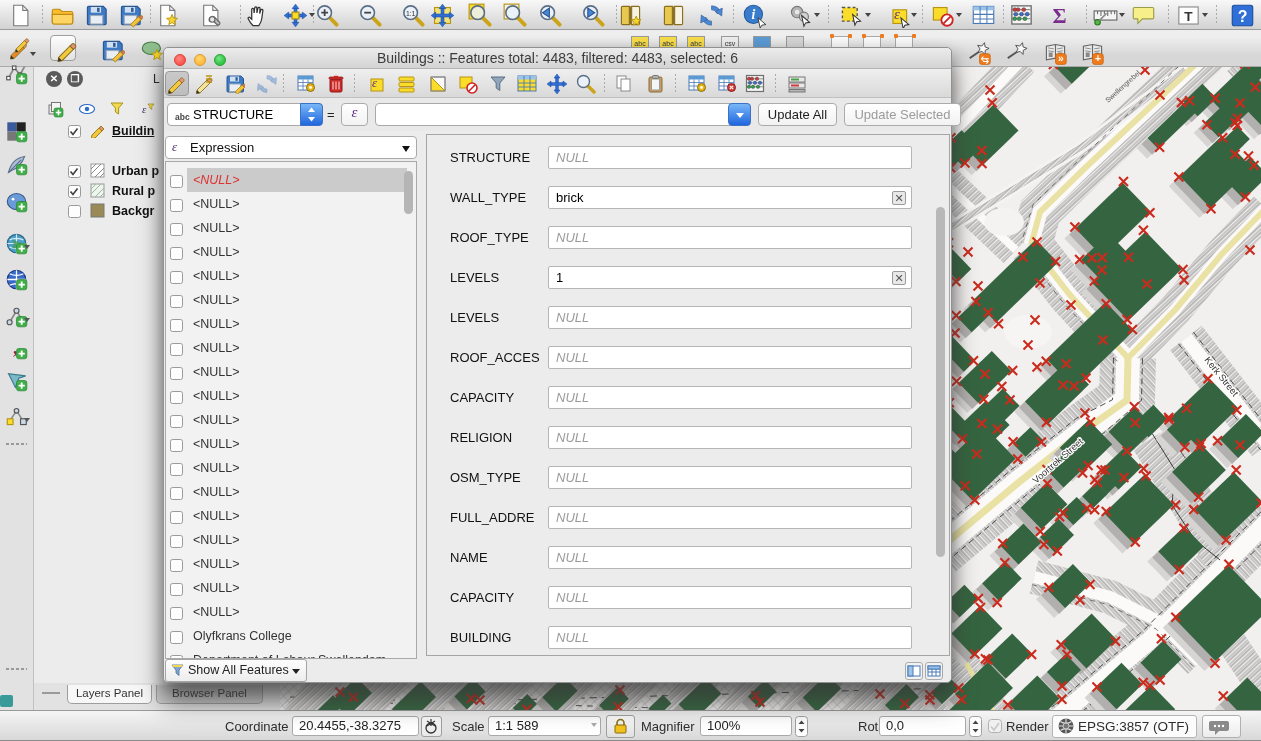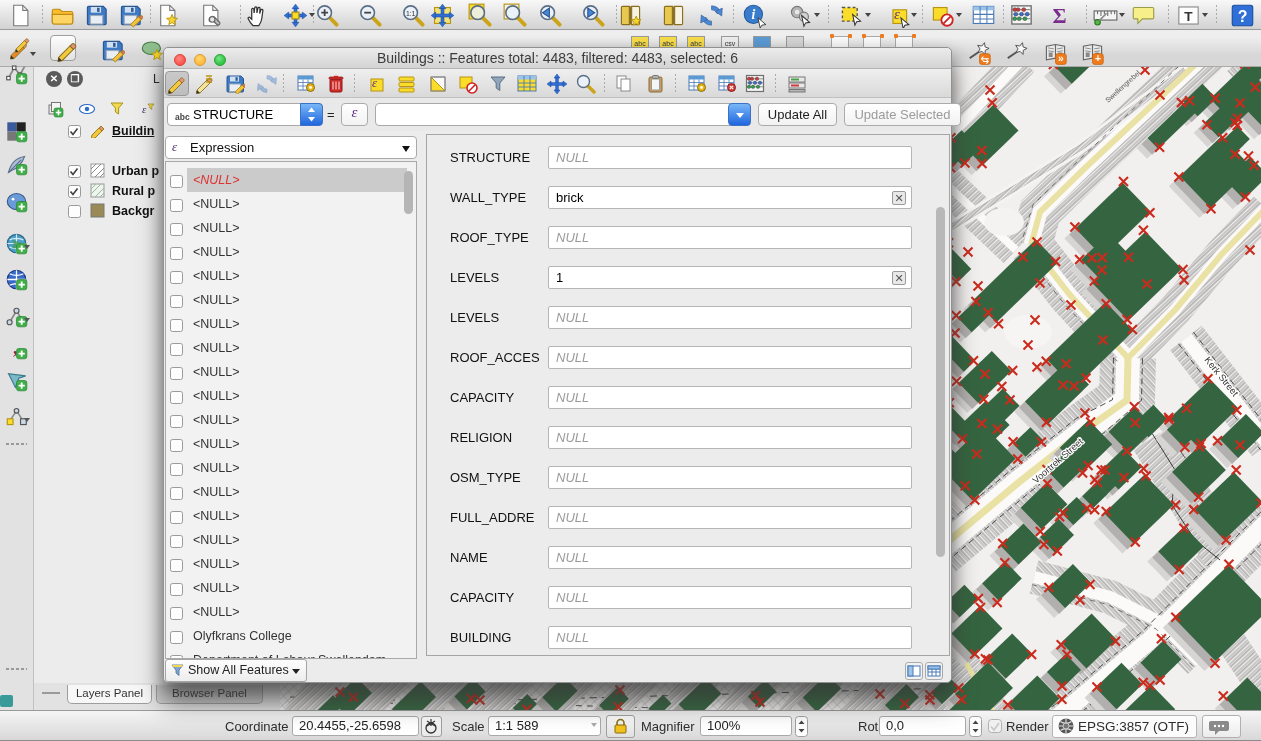--- a/index.html
+++ b/index.html
@@ -963,21 +963,21 @@
         <text x="756" y="417" transform="rotate(-41 756 417)" font-size="9.5" fill="#333" font-family="Liberation Sans" stroke="#fff" stroke-width="2.5" paint-order="stroke">Voortrek Street</text>
         <text x="828" y="36" transform="rotate(-42 828 36)" font-size="7" fill="#555" font-family="Liberation Sans">Swellengrebel</text>
       </svg></div>
 <div class="ab" id="tabstrip">
   <div style="position:absolute;left:8px;top:9px;width:18px;height:2px;background:#9a9a9a"></div>
   <div class="tab" style="left:33px;width:85px;background:#f7f7f7">Layers Panel</div>
   <div class="tab" style="left:122px;width:107px;background:#cecece">Browser Panel</div>
 </div>
 <div class="ab" id="sbar">
       <div class="slbl" style="left:225px">Coordinate</div>
-      <div class="sfield" style="left:292px;width:127px">20.4455,-25.6598</div>
+      <div class="sfield" style="left:292px;width:127px">20.4455,-38.3275</div>
       <div style="position:absolute;left:421px;top:5px;width:21px;height:21px;background:linear-gradient(#fcfcfc,#e8e8e8);border:1px solid #a0a0a0;border-radius:3px"><svg width="19" height="19" viewBox="0 0 19 19" style="">
           <circle cx="9" cy="11" r="5" fill="none" stroke="#333" stroke-width="1.3"></circle>
           <path d="M9 2v7M5 4l8 5M13 4 5 9" stroke="#333" stroke-width="1.2"></path>
         </svg></div>
       <div class="slbl" style="left:452px">Scale</div>
       <div class="sfield" style="left:488px;width:113px">1:1 589<span style="position:absolute;right:3px;top:6px;width:0;height:0;border:3.5px solid transparent;border-top:4.5px solid #aaa"></span></div>
       <div style="position:absolute;left:606px;top:4px;width:29px;height:23px;background:linear-gradient(#fcfcfc,#e0e0e0);border:1px solid #a0a0a0;border-radius:3px"><svg width="27" height="21" viewBox="0 0 27 21" style="">
           <rect x="8" y="9" width="11" height="8" rx="1" fill="#f2c21c" stroke="#8a6d10"></rect>
           <path d="M10 9V7a3.5 3.5 0 0 1 7 0v2" fill="none" stroke="#8a6d10" stroke-width="1.6"></path>
         </svg></div>

